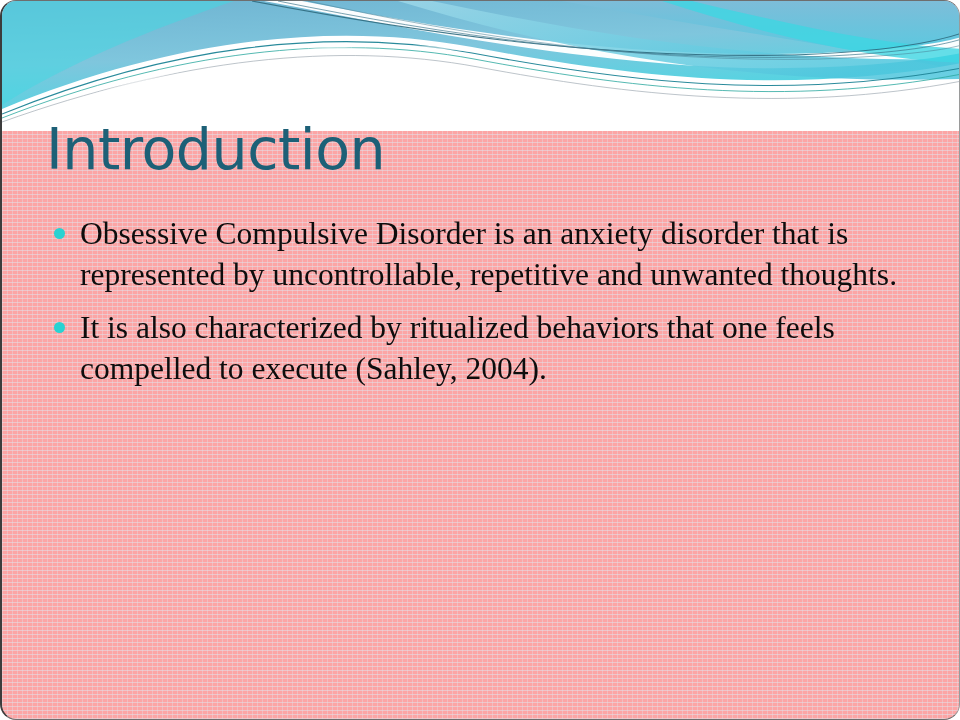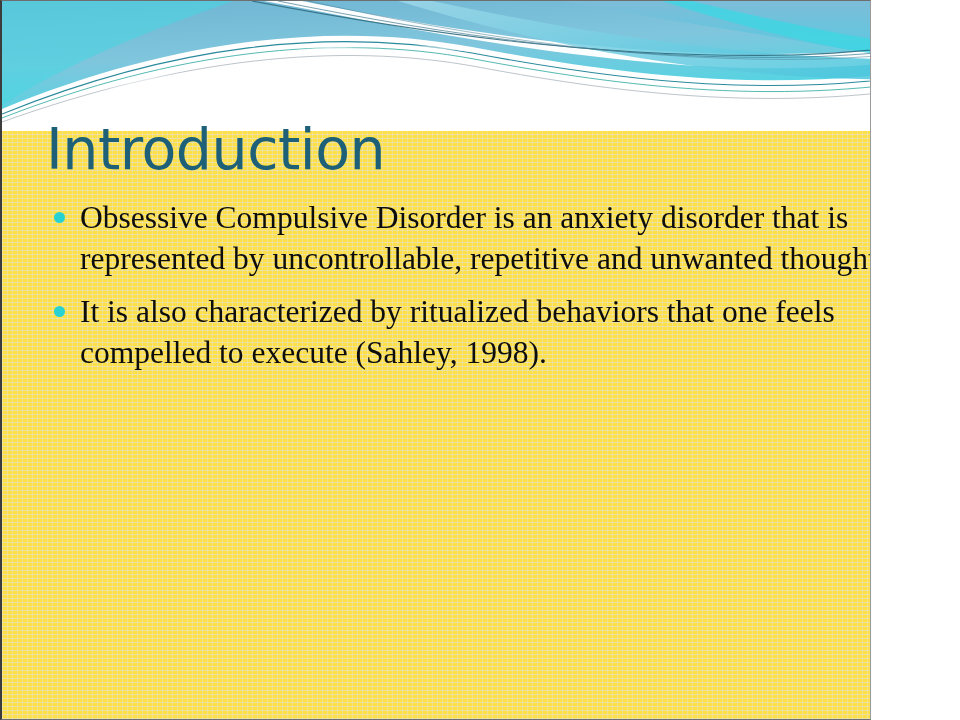--- a/index.html
+++ b/index.html
@@ -2,30 +2,31 @@
 <html><head>
 <meta charset="utf-8">
 <style>
   html, body {
     margin: 0;
     padding: 0;
     background: #ffffff;
   }
   #slide {
     position: relative;
-    width: 871px;
+    width: 960px;
     height: 720px;
     overflow: hidden;
-    background: #fde047;
+    background: #fca5a5;
     border-left: 2px solid #3c3c3c;
     border-top: 1px solid #6e6e6e;
     border-right: 1px solid #9a9a9a;
     border-bottom: 1px solid #6e6e6e;
     box-sizing: border-box;
     font-family: "Liberation Sans", sans-serif;
+    border-radius: 16px;
   }
   
   #texture {
     position: absolute;
     inset: 0;
     background-image:
       repeating-linear-gradient(0deg, rgba(225,225,233,0.55) 0px, rgba(225,225,233,0.55) 1px, rgba(255,255,255,0) 1px, rgba(255,255,255,0) 4px),
       repeating-linear-gradient(90deg, rgba(228,228,236,0.35) 0px, rgba(228,228,236,0.35) 1px, rgba(255,255,255,0) 1px, rgba(255,255,255,0) 5px);
     pointer-events: none;
     z-index: 1;
@@ -50,21 +51,21 @@
     font-weight: 400;
     letter-spacing: -0.5px;
     color: #1d6077;
     line-height: 1.15;
     white-space: nowrap;
   }
 
   #bullets {
     position: absolute;
     left: 52px;
-    top: 196px;
+    top: 212px;
     width: 866px;
     z-index: 5;
   }
   .bullet-row {
     display: flex;
     align-items: flex-start;
     margin-bottom: 12px;
   }
   .bullet-dot {
     flex: 0 0 auto;
@@ -154,19 +155,19 @@
 
   <div id="bullets">
 
     <div class="bullet-row">
       <span class="bullet-dot"></span>
       <span class="bullet-text">Obsessive Compulsive Disorder is an anxiety disorder that is represented by uncontrollable, repetitive and unwanted thoughts.</span>
     </div>
 
     <div class="bullet-row">
       <span class="bullet-dot"></span>
-      <span class="bullet-text">It is also characterized by ritualized behaviors that one feels compelled to execute (Sahley, 1998).</span>
+      <span class="bullet-text">It is also characterized by ritualized behaviors that one feels compelled to execute (Sahley, 2004).</span>
     </div>
 
 
   </div>
 
 </div>
 
 </body></html>

